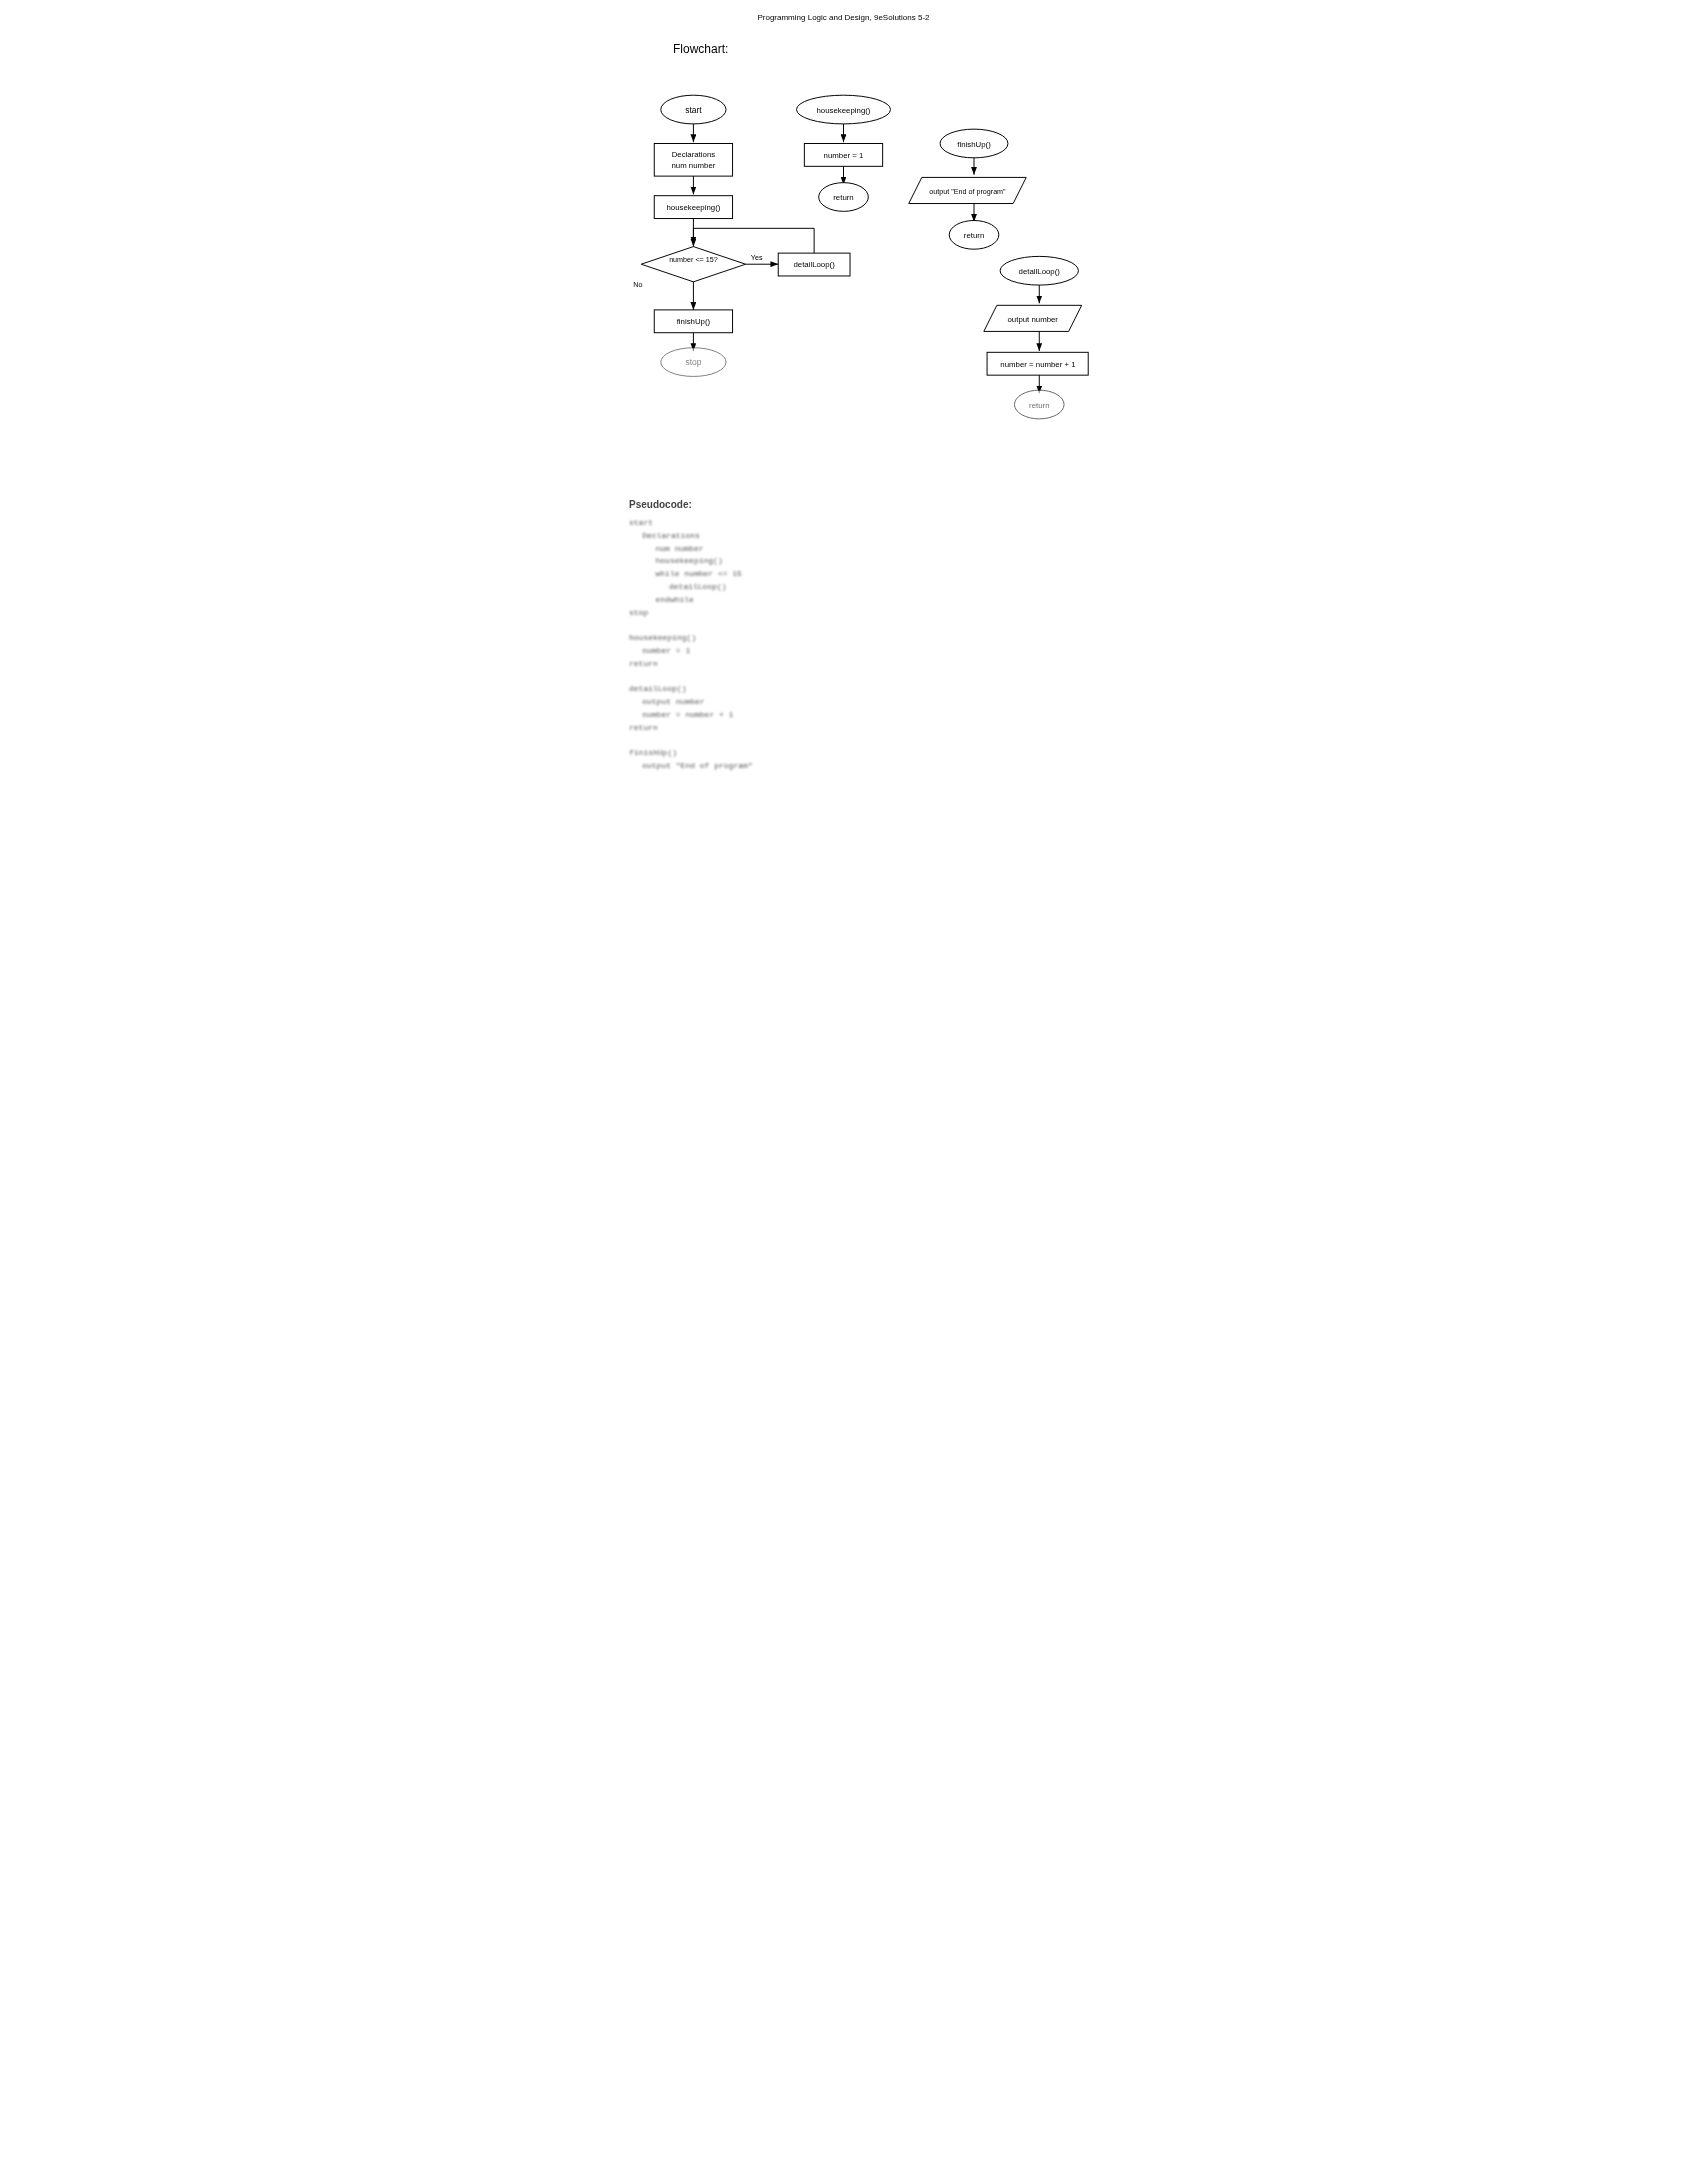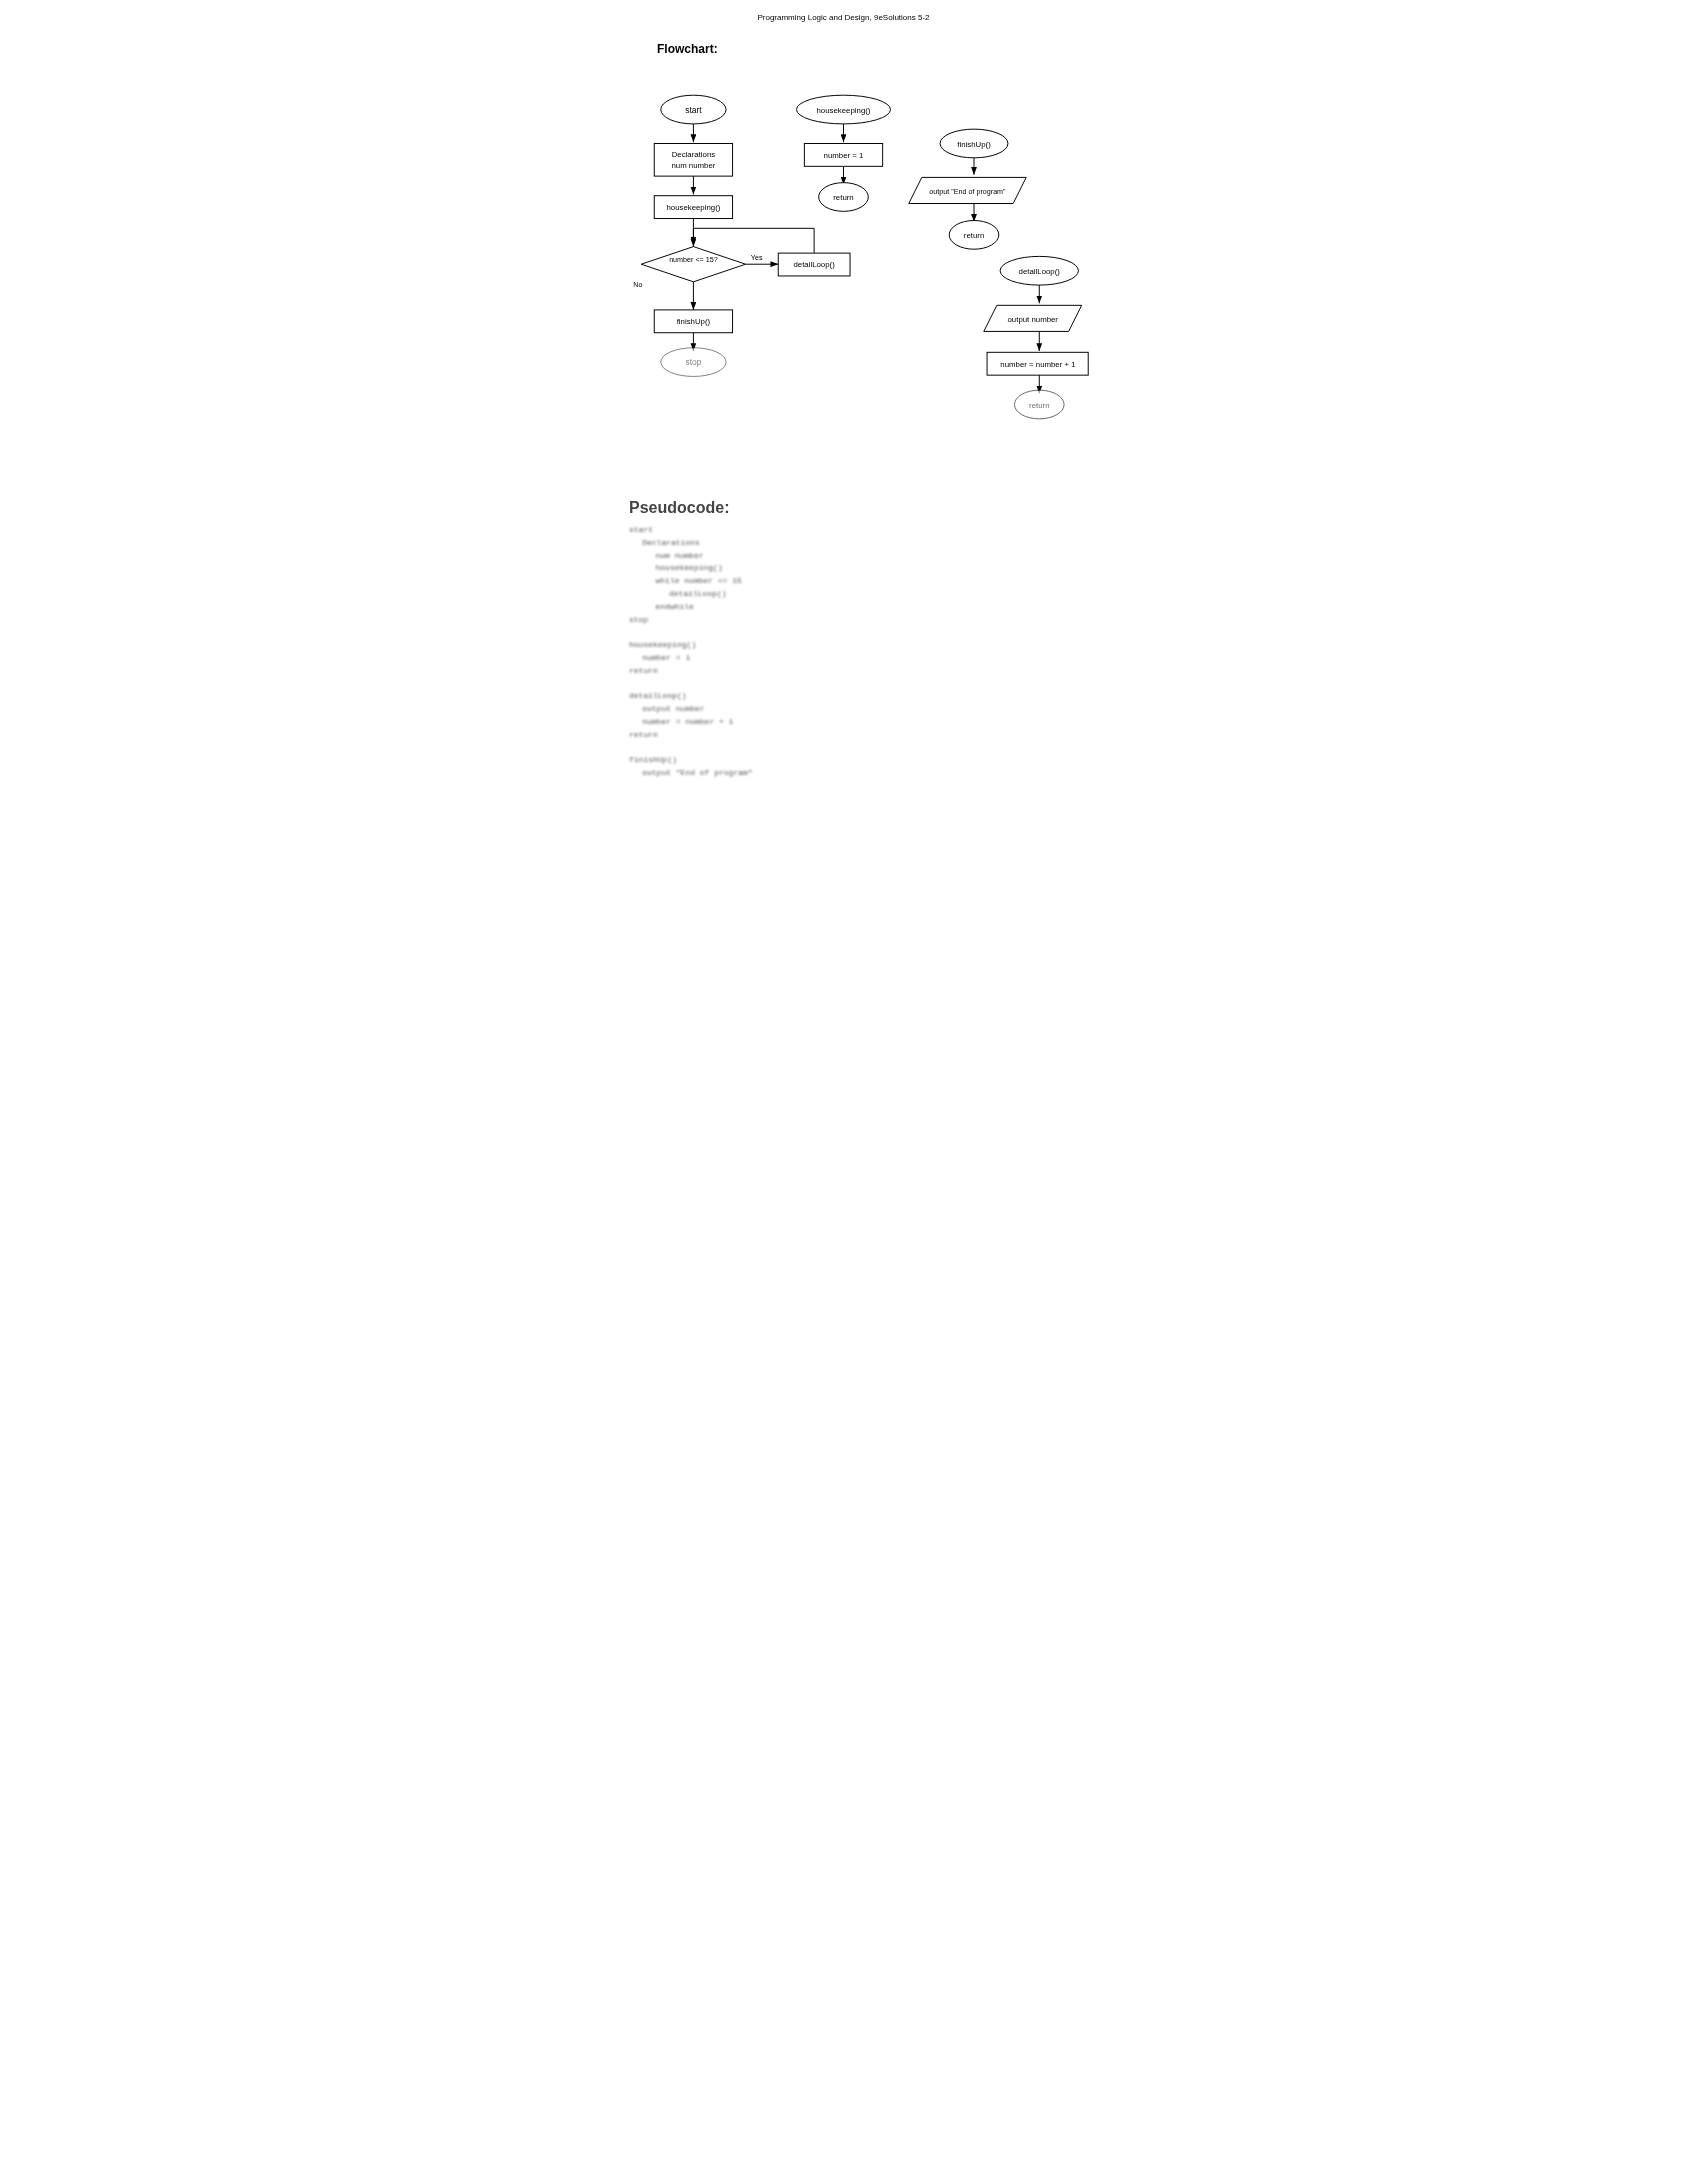--- a/index.html
+++ b/index.html
@@ -14,24 +14,24 @@
     }
 
     .page-header {
       display: flex;
       justify-content: center;
       margin-bottom: 20px;
       font-size: 8px;
     }
 
     .flowchart-title {
-      font-weight: bold;
+      font-weight: normal;
       font-size: 12px;
       margin-bottom: 13.2px;
-      margin-left: 40px;
+      margin-left: 56px;
       padding-left: 28px;
     }
 
     .flowchart-area {
       position: relative;
       width: 100%;
       height: 410px;
       text-align: center;
     }
 
@@ -42,21 +42,21 @@
     }
 
     
     .pseudocode-section {
       margin-top: 20px;
       padding-left: 40px;
     }
 
     .pseudocode-title {
       font-weight: bold;
-      font-size: 16px;
+      font-size: 10px;
       margin-bottom: 6.6px;
     }
 
     .pseudocode-block {
       font-family: 'Courier New', monospace;
       font-size: 8px;
       line-height: 1.6;
       color: #555;
       filter: blur(1px);
     }

